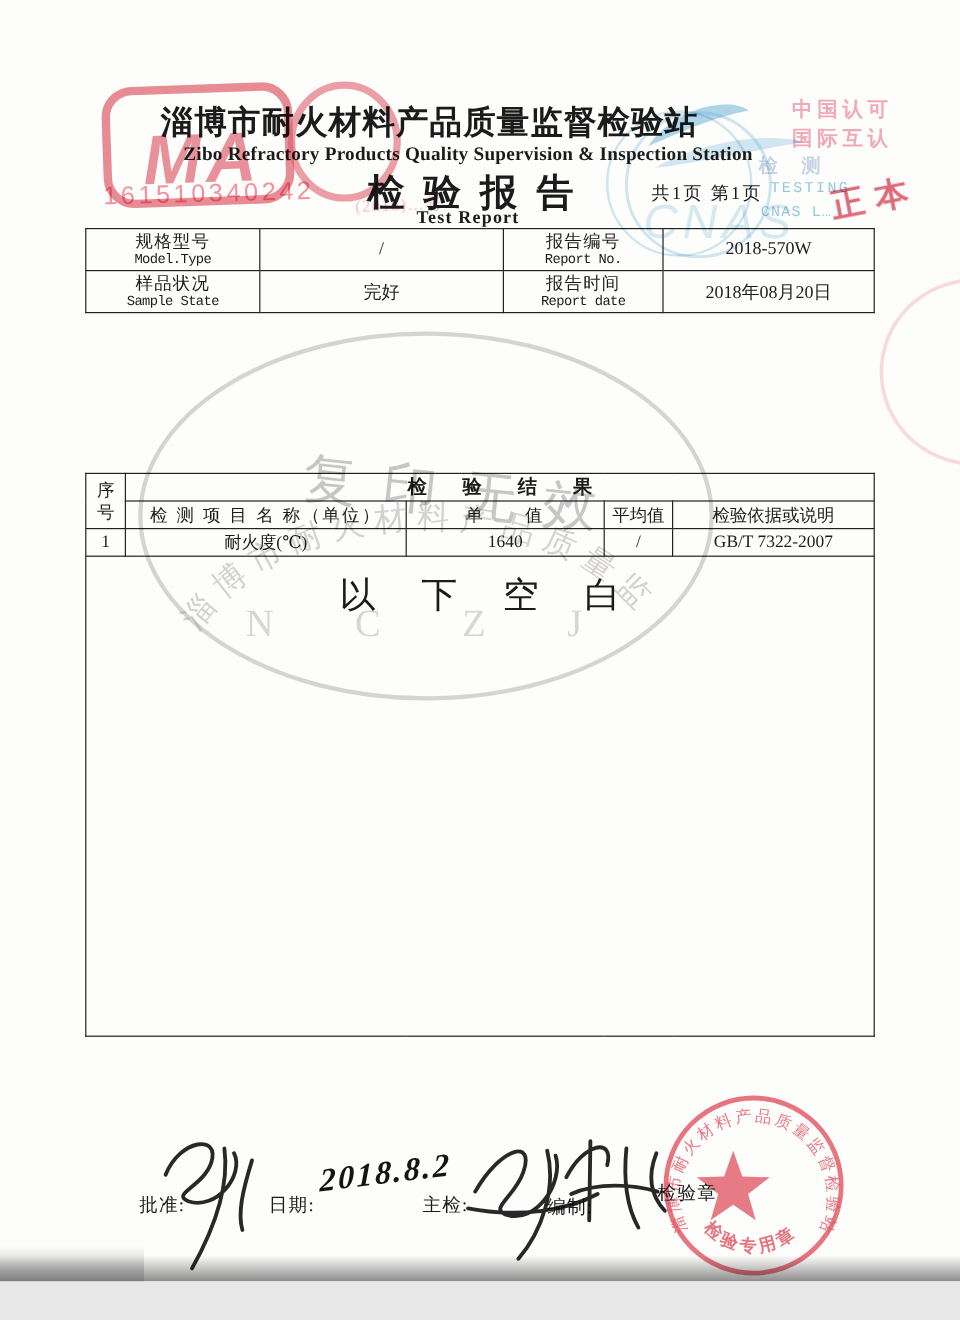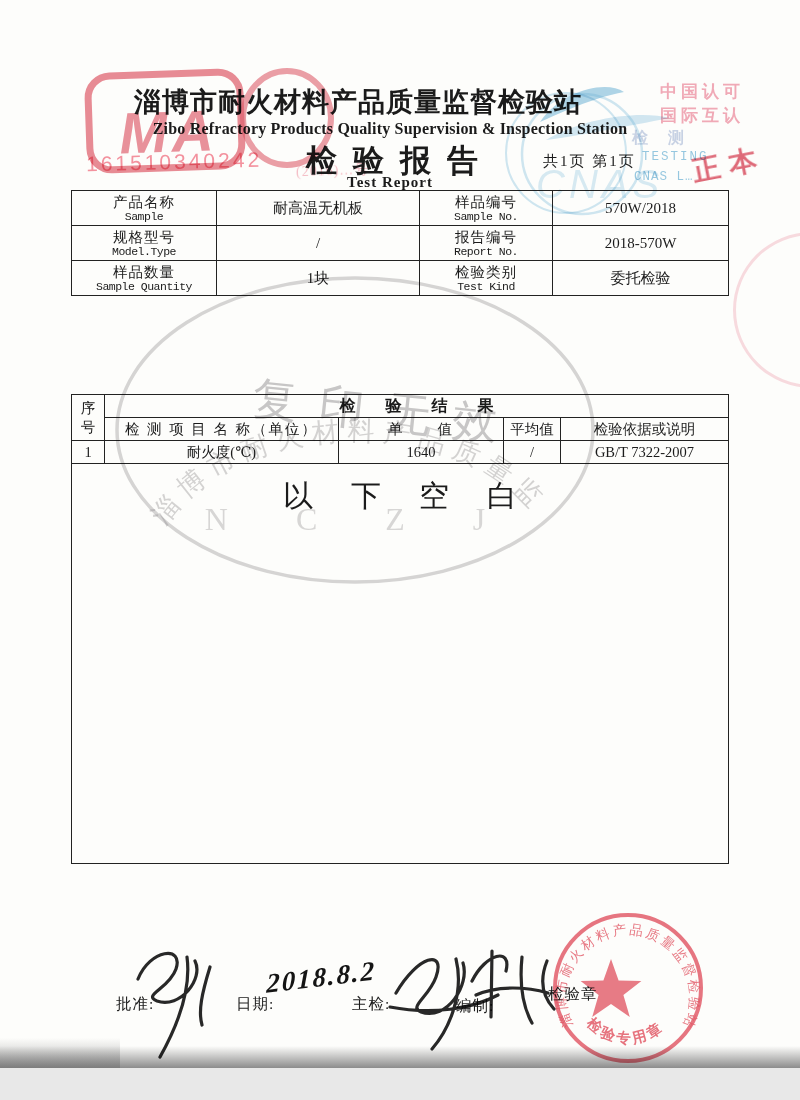--- a/index.html
+++ b/index.html
@@ -74,55 +74,43 @@
   <div class="hdr rpt-en" style="position:absolute;">Test  Report</div>
 
   <table class="t-main">
     <colgroup>
         <col style="width:145px">
         <col style="width:203px">
         <col style="width:133px">
         <col style="width:176px">
       </colgroup>
     <tbody>
-        <tr>
-      <td>
-            <span class="lblc">产品名称</span>
-            <span class="lble">Sample</span>
-          </td>
-      <td class="val">耐高温无机板</td>
-      <td>
-            <span class="lblc">样品编号</span>
-            <span class="lble">Sample No.</span>
-          </td>
-      <td class="val">570W/2018</td>
-    </tr>
     <tr>
       <td>
             <span class="lblc">规格型号</span>
             <span class="lble">Model.Type</span>
           </td>
       <td class="val">/</td>
       <td>
             <span class="lblc">报告编号</span>
             <span class="lble">Report No.</span>
           </td>
       <td class="val">2018-570W</td>
     </tr>
     <tr>
       <td>
-            <span class="lblc">样品数量</span>
-            <span class="lble">Sample Quantity</span>
-          </td>
-      <td class="val">1块</td>
-      <td>
-            <span class="lblc">检验类别</span>
-            <span class="lble">Test Kind</span>
-          </td>
-      <td class="val">委托检验</td>
+            <span class="lblc">样品状况</span>
+            <span class="lble">Sample State</span>
+          </td>
+      <td class="val">完好</td>
+      <td>
+            <span class="lblc">报告时间</span>
+            <span class="lble">Report date</span>
+          </td>
+      <td class="val">2018年08月20日</td>
     </tr>
   </tbody>
     </table>
 
   <table class="t-res">
     <colgroup>
         <col style="width:33px">
         <col style="width:234px">
         <col style="width:165px">
         <col style="width:57px">
@@ -152,21 +140,21 @@
     <tr style="height:400px">
       <td colspan="5" class="blank-cell">
         <div class="blank-note">以下空白</div>
       </td>
     </tr>
   </tbody>
     </table>
 
 
   <span class="f-lbl" style="left:116px;top:994px">批准:</span>
-  <span class="f-lbl" style="left:236px;top:994px">日期:</span>
+  <span class="f-lbl" style="left:224px;top:994px">日期:</span>
   <span class="f-lbl" style="left:352px;top:994px">主检:</span>
   <span class="f-lbl" style="left:456px;top:996px">编制:</span>
   <span class="f-lbl" style="left:548px;top:984px">检验章</span>
   <span class="date-hand">2018.8.2</span>
 
   <svg class="stamp" style="left:90px;top:935px;z-index:5" width="560" height="160">
     <g stroke="#161616" stroke-width="3.2" fill="none" stroke-linecap="round" opacity=".92">
       <path d="M48,44 C60,14 94,10 86,34 C79,54 52,60 67,66 C90,74 114,44 105,26 M97,22 C101,52 89,88 70,122 M120,32 C112,58 108,76 112,90"></path>
       <path d="M306,58 C328,20 356,14 346,42 C339,62 318,72 331,77 C357,86 380,50 373,28 M366,24 C374,56 361,92 342,114 M300,72 C342,80 382,74 408,60"></path>
       <path d="M382,46 C396,18 422,12 416,36 M402,16 L401,82 M386,60 C408,50 438,52 458,58 M432,22 C429,52 433,72 442,88 M457,26 C449,46 453,62 464,74"></path>

